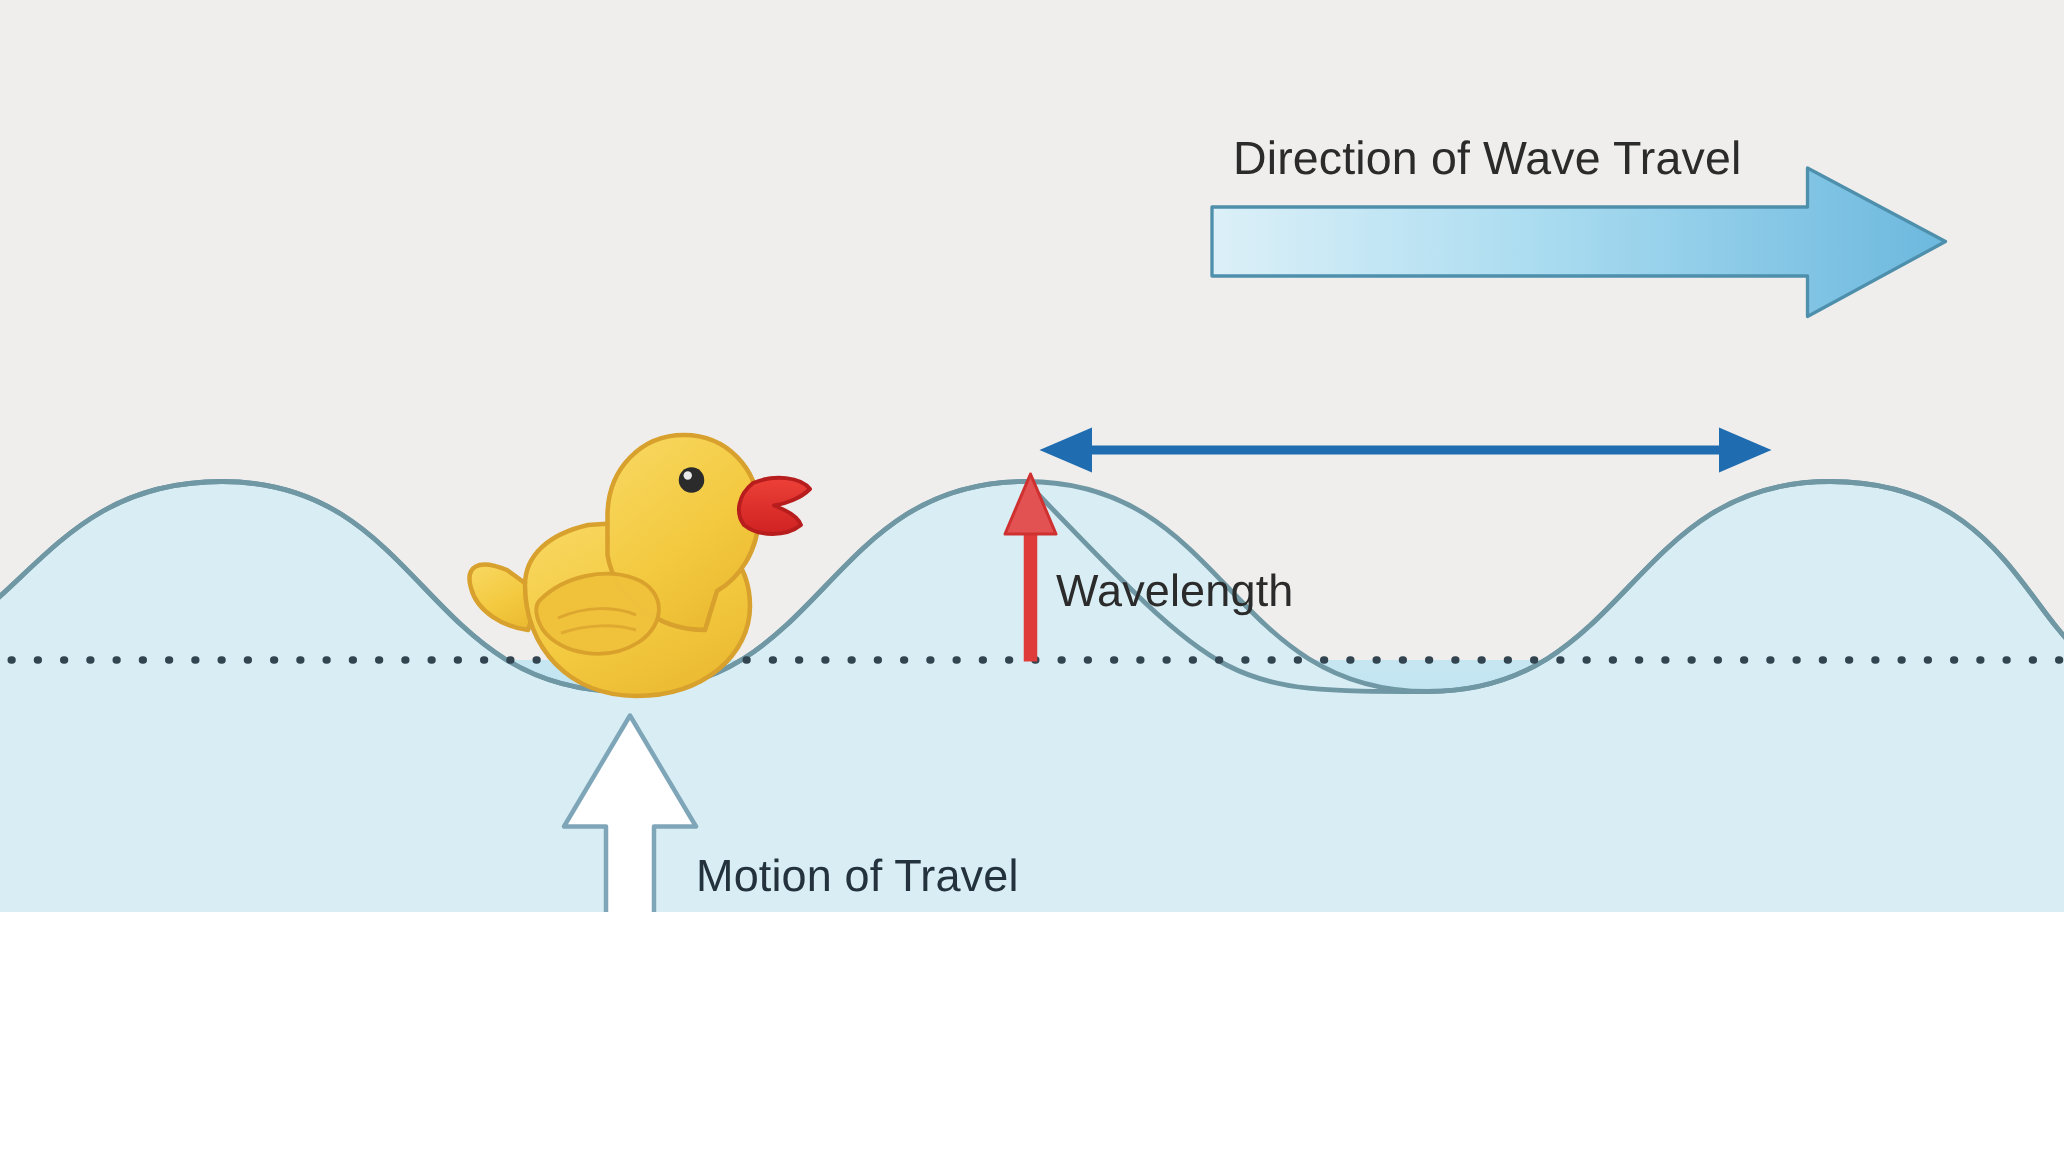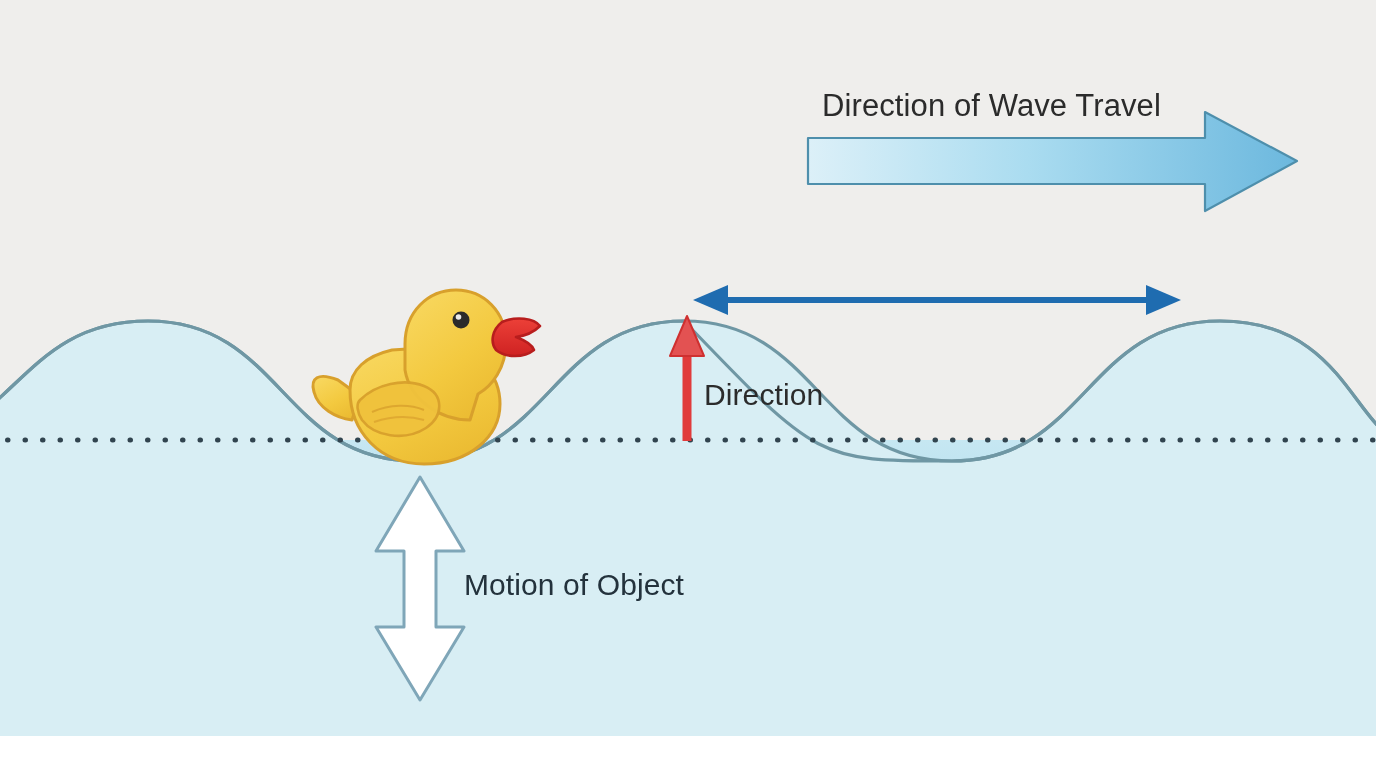--- a/index.html
+++ b/index.html
@@ -3,21 +3,21 @@
 <meta charset="utf-8">
 <style>
   html, body {
     margin: 0;
     padding: 0;
     background: #ffffff;
   }
   #stage {
     position: relative;
     width: 1376px;
-    height: 736px;
+    height: 608px;
     overflow: hidden;
     background: #fde047;
     font-family: "Liberation Sans", sans-serif;
   }
   #scene {
     position: absolute;
     left: 0;
     top: 0;
     width: 1376px;
     height: 768px;
@@ -195,17 +195,17 @@
         <circle cx="461" cy="320" r="8.5" fill="#2b2b2b"></circle>
         <circle cx="458.5" cy="317" r="2.8" fill="#ffffff" opacity="0.9"></circle>
       </g>
 
     </g>
   </svg>
 
   <div class="lbl" id="lbl-direction">Direction of Wave Travel</div>
 
 
-  <div class="lbl" id="lbl-amplitude">Direction</div>
-
-  <div class="lbl" id="lbl-motion">Motion of Object</div>
+  <div class="lbl" id="lbl-amplitude">Wavelength</div>
+
+  <div class="lbl" id="lbl-motion">Motion of Travel</div>
 
 </div>
 
 </body></html>

